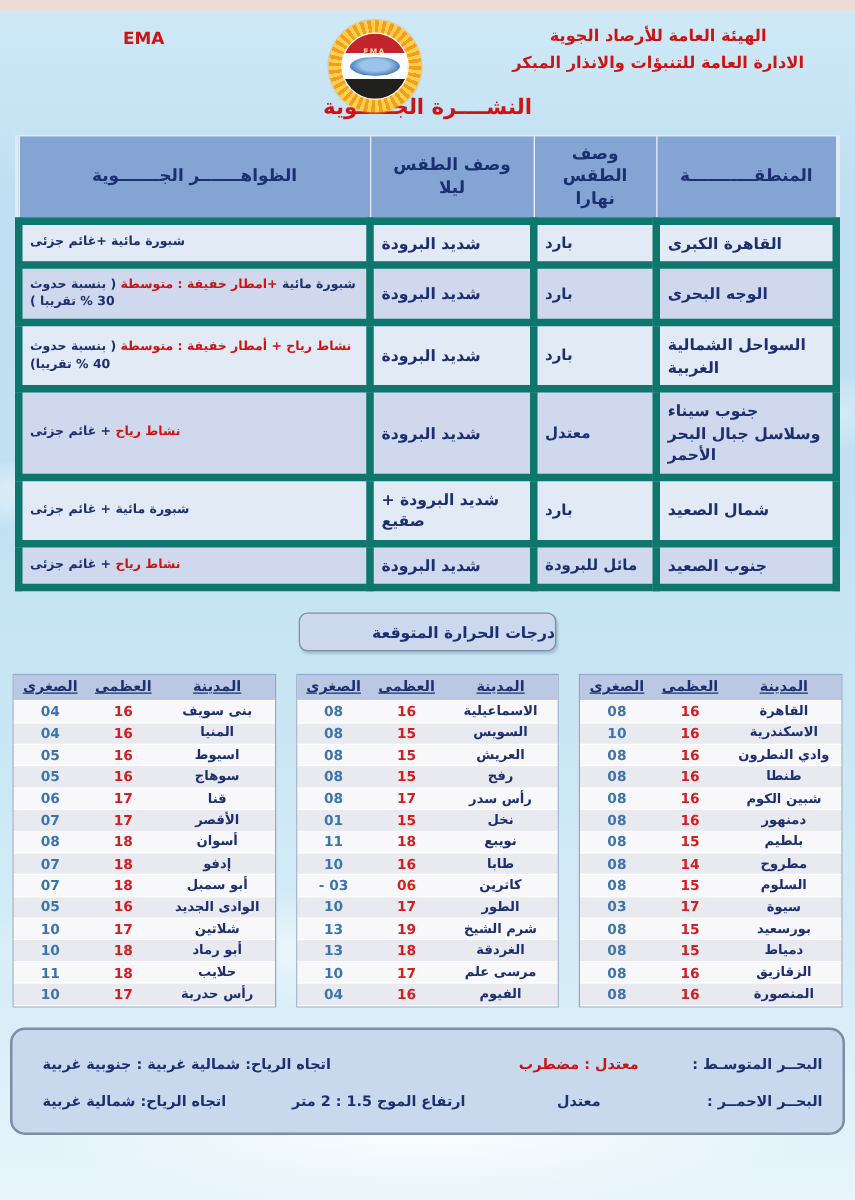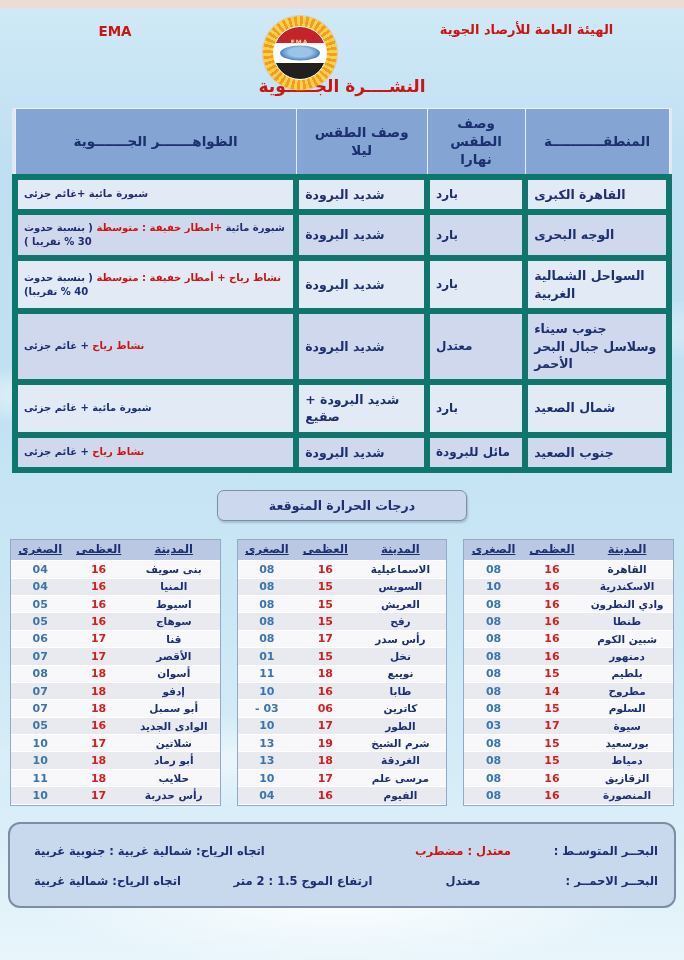--- a/index.html
+++ b/index.html
@@ -40,22 +40,22 @@
     padding:5px 4px; border:1px solid #e8eef7; line-height:1.35; }
   table.forecast td { border:6px solid #0f766e; font-weight:bold; text-align:left; padding:6px 6px; line-height:1.4; }
   table.forecast tr:nth-child(odd) td { background:#e2eaf6; }
   table.forecast tr:nth-child(even) td { background:#cfd8ec; }
   td.cell-region { font-size:12.5px; color:#1c2f70; width:22%; }
   td.cell-day { font-size:12px; color:#1c2f70; width:15%; }
   td.cell-night { font-size:12.5px; color:#1c2f70; width:20%; }
   td.cell-ph { font-size:10px; width:43%; }
 
   
-  .temps-btn { width:250px; margin:17px auto 0; background:#ccd8ee; border:1px solid #7d8ea6; border-radius:7px;
-    text-align:center; padding:7px 0; color:#1c2f70; font-weight:bold; font-size:12.5px;
+  .temps-btn { width:206px; margin:17px auto 0; background:#ccd8ee; border:1px solid #7d8ea6; border-radius:7px;
+    padding:7px 0; color:#1c2f70; font-weight:bold; font-size:12.5px;
     box-shadow:1px 2px 2px rgba(60,80,110,.25); }
 
   
   .temps-row { display:flex; direction:rtl; justify-content:space-between; padding:0 10px; margin-top:18px; gap:16px; }
   .ttable { flex:1; border:1px solid #93a9c9; background:#f4f4f8; }
   .trow { display:flex; direction:rtl; height:17.4px; align-items:center; border-bottom:1px solid #ffffff; }
   .trow:nth-child(odd) { background:#e9e9f0; }
   .trow:nth-child(even) { background:#f8f8fb; }
   .trow.thead { background:#bac8e4; height:21px; border-bottom:1px solid #ffffff; }
   .tc { text-align:center; font-weight:bold; font-size:11px; line-height:1; }
@@ -74,20 +74,21 @@
   .sea-wind { flex:1; text-align:left; color:#1c2f70; padding-left:8px; }
 </style>
 </head>
 <body>
 
 <div class="page">
 
   <div class="hdr-row">
     <div class="org-ar">
       <div>الهيئة العامة للأرصاد الجوية</div>
+      <div>الادارة العامة للتنبؤات والانذار المبكر</div>
     </div>
     <div class="logo">
       <div class="flag">
         <div class="ema">EMA</div>
         <div class="cloud"></div>
       </div>
     </div>
     <div class="org-en">
       <div>EMA</div>
     </div>

